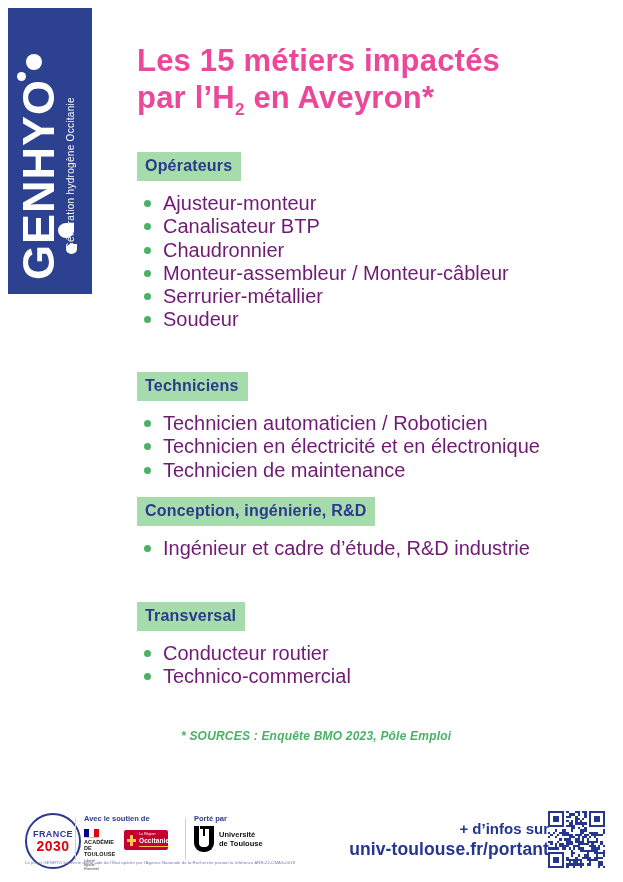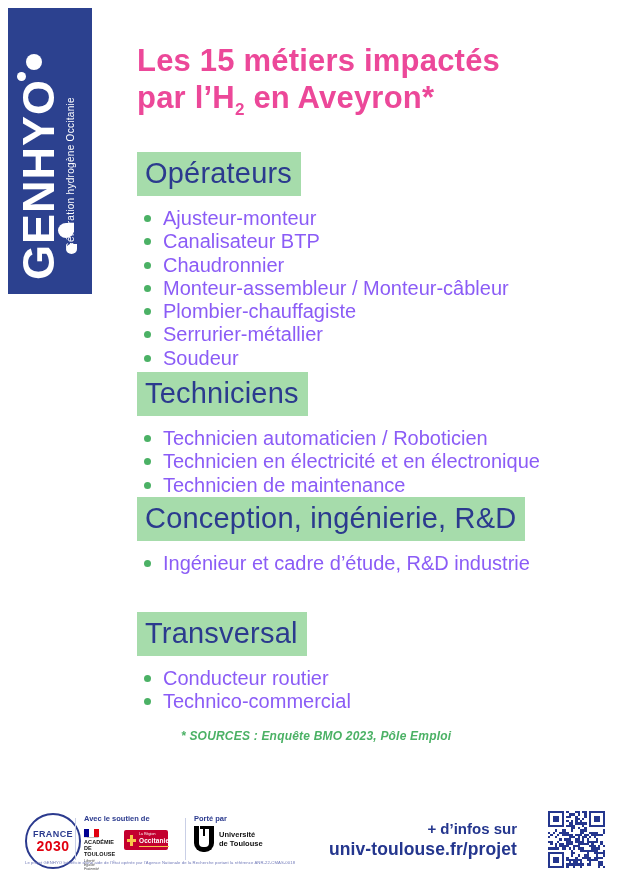--- a/index.html
+++ b/index.html
@@ -23,25 +23,25 @@
   .d1{left:56px;top:50px;width:15px;height:16px;}
   .d2{left:40px;top:58px;width:10px;height:11px;}
 
   
   .title{position:absolute;left:137px;top:42px;margin:0;color:#ec4899;
     font-size:31px;line-height:37px;font-weight:800;letter-spacing:.2px;}
   .title sub{font-size:.55em;font-weight:800;}
 
   
   .section{position:absolute;left:137px;width:482px;}
-  .s1{top:152px;} .s2{top:372px;} .s3{top:497px;} .s4{top:602px;margin-top:10px;}
+  .s1{top:152px;} .s2{top:372px;} .s3{top:497px;} .s4{top:602px;}
   .sec-h{display:inline-block;background:#a6dcab;color:#2b3a8e;
-    font-size:29px;font-weight:400;letter-spacing:.2px;padding:5px 9px 6px 8px;}
+    font-size:16px;font-weight:700;letter-spacing:.2px;padding:5px 9px 6px 8px;}
   .jobs{list-style:none;margin:11px 0 0;padding:0;}
-  .jobs li{position:relative;padding-left:26px;font-size:20px;line-height:23.3px;color:#8b5cf6;}
+  .jobs li{position:relative;padding-left:26px;font-size:20px;line-height:23.3px;color:#701a75;}
   .bullet{position:absolute;left:7px;top:8px;width:7px;height:7px;border-radius:50%;background:#4bb165;}
 
   .sources{position:absolute;left:141px;top:729px;color:#4bb165;
     font-size:12px;font-style:italic;font-weight:700;letter-spacing:.2px;margin-left:40px;}
 
   
   .f2030{position:absolute;left:25px;top:813px;width:56px;height:56px;border:2px solid #2b3a8e;
     border-radius:50%;box-sizing:border-box;display:flex;flex-direction:column;
     align-items:center;justify-content:center;background:#fff;}
   .f2030-l1{font-size:9px;font-weight:800;color:#2b3a8e;letter-spacing:.4px;line-height:10px;}
@@ -66,21 +66,21 @@
   .occ-l1{font-size:3.6px;}
   .occ-l2{font-size:6.5px;font-weight:700;letter-spacing:.1px;margin-top:1px;border-bottom:.7px solid #f8c64b;padding-bottom:1px;}
   .ut{position:absolute;left:194px;top:826px;display:flex;align-items:flex-start;}
   .ut-mark{position:relative;display:inline-block;width:20px;height:26px;box-sizing:border-box;
     border-left:5px solid #000;border-right:5px solid #000;border-bottom:5px solid #000;
     border-radius:0 0 9px 9px;}
   .ut-t{position:absolute;top:0;left:.5px;width:9px;height:2.5px;background:#000;}
   .ut-t::after{content:'';position:absolute;left:3.2px;top:0;width:2.6px;height:9.5px;background:#000;}
   .ut-name{font-size:7.5px;font-weight:700;color:#111;line-height:9px;margin:4px 0 0 5px;}
   .legal{position:absolute;left:25px;top:860px;font-size:4.2px;color:#7079b8;letter-spacing:.1px;}
-  .infos{position:absolute;right:106px;top:820px;text-align:right;color:#24368e;}
+  .infos{position:absolute;right:74px;top:820px;text-align:right;color:#24368e;}
   .infos-l1{font-size:15px;font-weight:700;}
   .infos-l2{font-size:17.5px;font-weight:800;letter-spacing:.1px;margin-top:2px;}
   .qr{position:absolute;left:548px;top:811px;width:57px;height:57px;}
   .qr svg{width:100%;height:100%;display:block;}
 </style>
 </head>
 <body>
 
 <div class="poster">
 
@@ -99,21 +99,20 @@
 
   <h1 class="title"><span>Les 15 métiers impactés</span><br><span>par l’H</span><sub>2</sub><span> en Aveyron*</span></h1>
 
   <section class="section s1">
     <div class="sec-h">Opérateurs</div>
     <ul class="jobs">
       <li><span class="bullet"></span><span>Ajusteur-monteur</span></li>
       <li><span class="bullet"></span><span>Canalisateur BTP</span></li>
       <li><span class="bullet"></span><span>Chaudronnier</span></li>
       <li><span class="bullet"></span><span>Monteur-assembleur / Monteur-câbleur</span></li>
-      <li><span class="bullet"></span><span>Plombier-chauffagiste</span></li>
       <li><span class="bullet"></span><span>Serrurier-métallier</span></li>
       <li><span class="bullet"></span><span>Soudeur</span></li>
     </ul>
   </section>
 
   <section class="section s2">
     <div class="sec-h">Techniciens</div>
     <ul class="jobs">
       <li><span class="bullet"></span><span>Technicien automaticien / Roboticien</span></li>
       <li><span class="bullet"></span><span>Technicien en électricité et en électronique</span></li>
@@ -175,21 +174,21 @@
       <span class="ut-mark">
           <i class="ut-t"></i>
         </span>
       <span class="ut-name"><span>Université</span><br><span>de Toulouse</span></span>
     </div>
 
     <div class="legal">Le projet GENHYO bénéficie d’une aide de l’État opérée par l’Agence Nationale de la Recherche portant la référence ANR-22-CMAS-0018</div>
 
     <div class="infos">
       <div class="infos-l1">+ d’infos sur</div>
-      <div class="infos-l2">univ-toulouse.fr/projet</div>
+      <div class="infos-l2">univ-toulouse.fr/portant</div>
     </div>
 
     <div class="qr">
       <svg viewBox="0 0 25 25" shape-rendering="crispEdges" xmlns="http://www.w3.org/2000/svg">
         <g fill="#24368e" id="qr-modules">
           <path fill-rule="evenodd" d="M0,0h7v7h-7zM1,1h5v5h-5z"></path>
           <rect x="2" y="2" width="3" height="3"></rect>
           <path fill-rule="evenodd" d="M18,0h7v7h-7zM19,1h5v5h-5z"></path>
           <rect x="20" y="2" width="3" height="3"></rect>
           <path fill-rule="evenodd" d="M0,18h7v7h-7zM1,19h5v5h-5z"></path>

